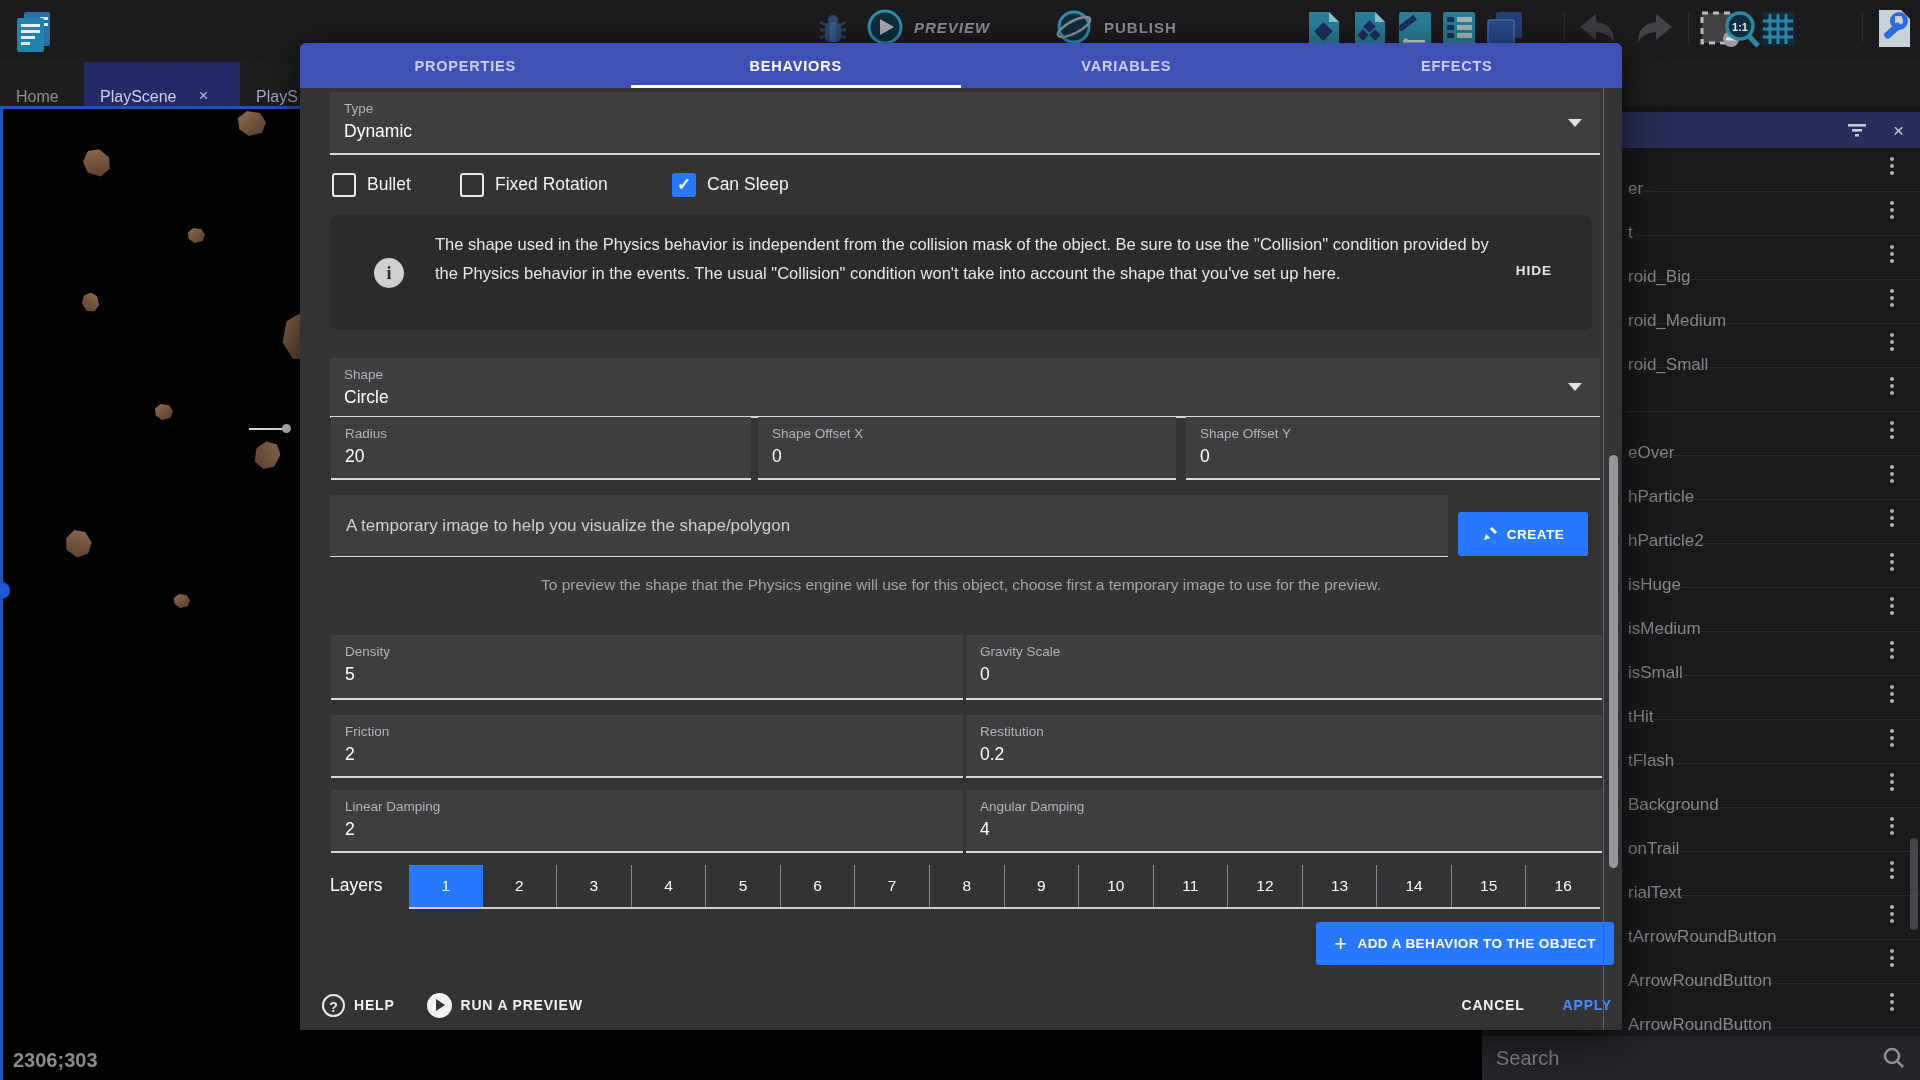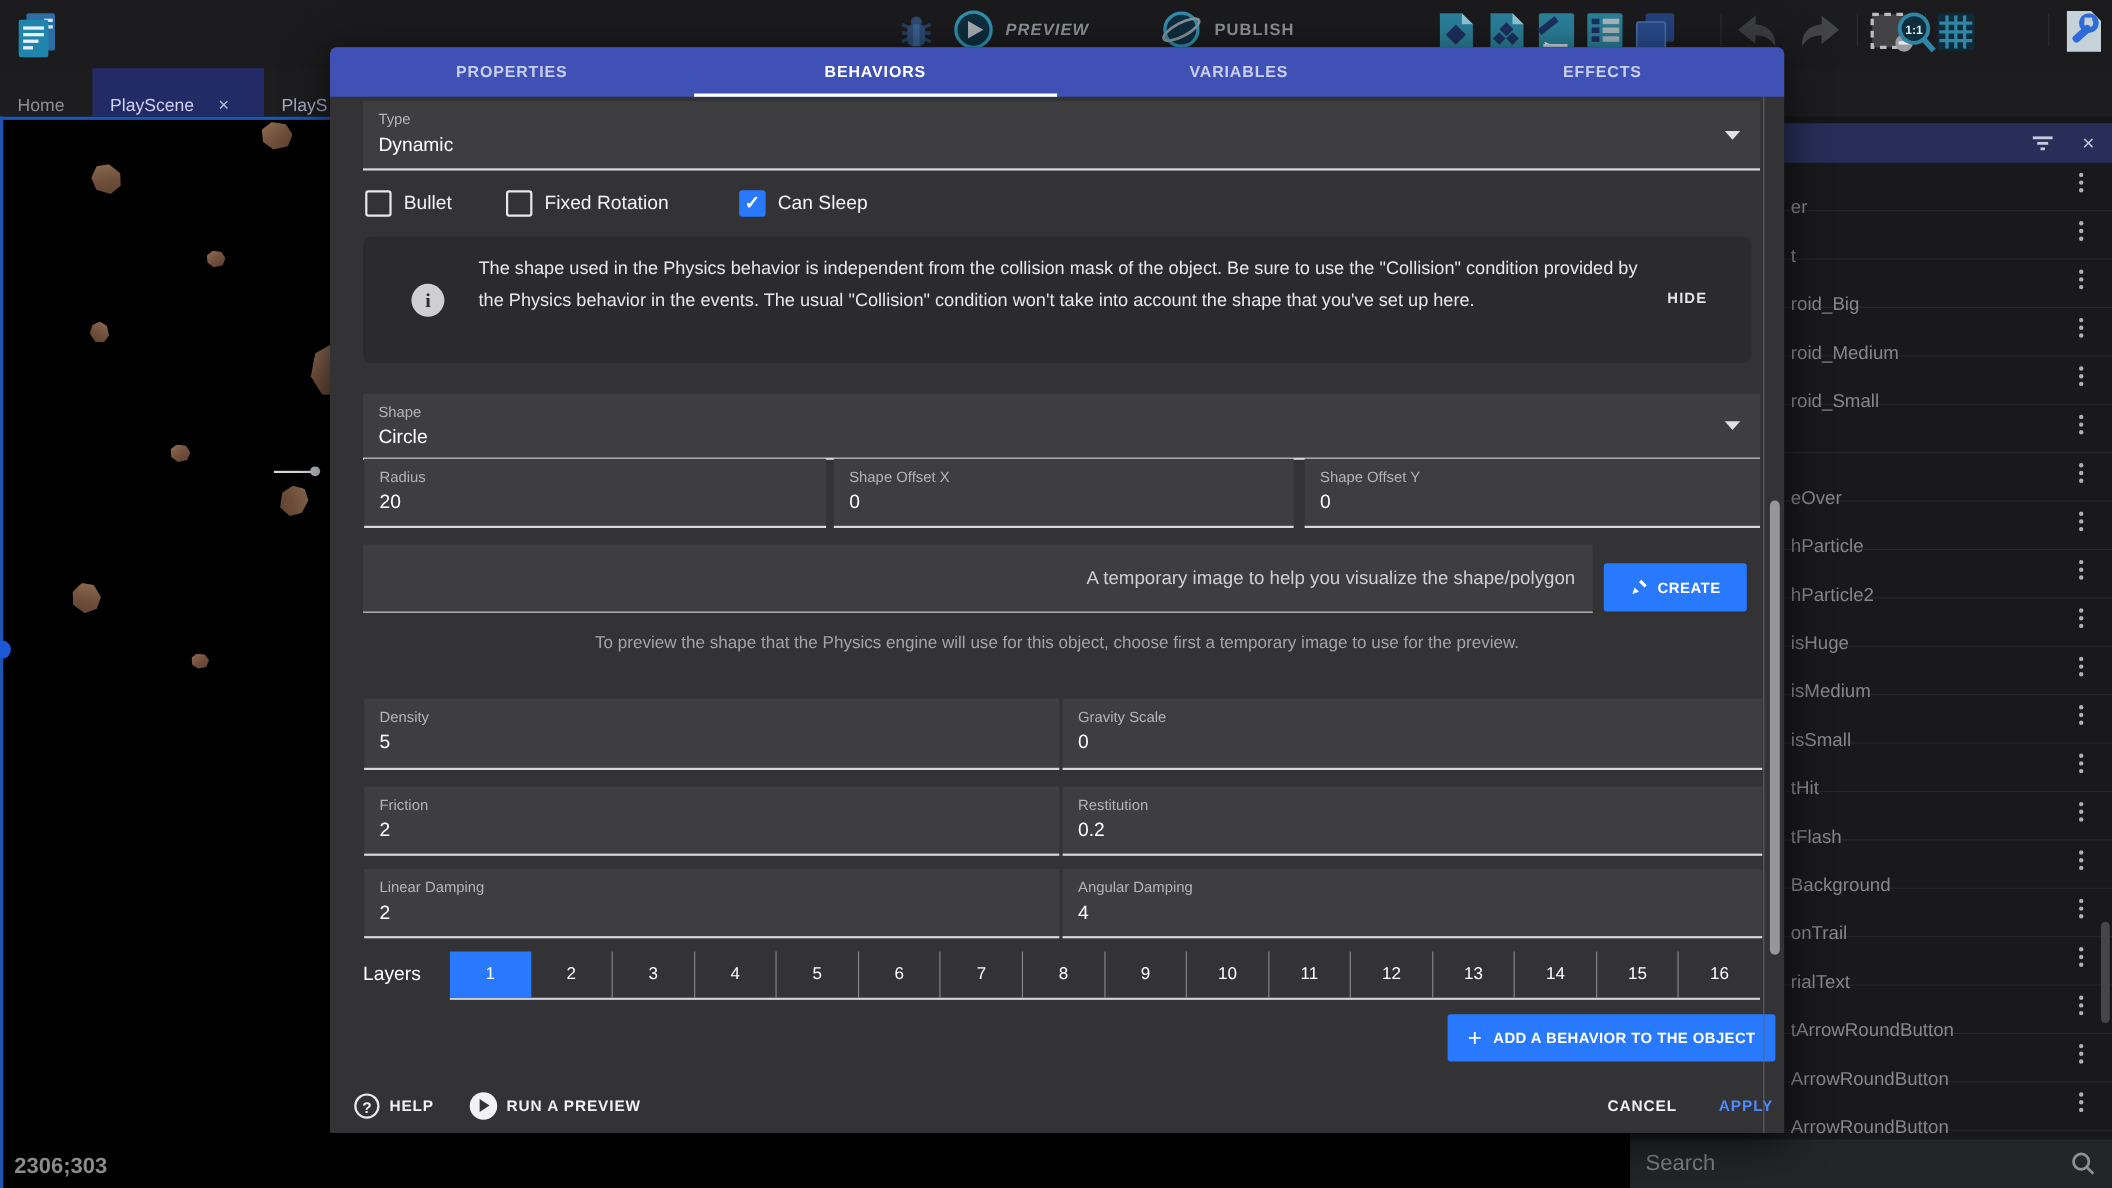--- a/index.html
+++ b/index.html
@@ -73,21 +73,21 @@
   .info-icon { position:absolute; left:44px; top:43px; width:30px; height:30px; border-radius:50%;
     background:#cfcfd1; color:#2c2c2e; font-weight:bold; font-size:18px; text-align:center; line-height:30px;
     font-family:"Liberation Serif", serif; }
   .info-text { position:absolute; left:105px; top:15px; width:1070px; color:#e8e8ea; font-size:16.5px;
     line-height:28.5px; }
   .hide-btn { position:absolute; right:40px; top:48px; color:#e4e4e6; font-size:13.5px; font-weight:bold;
     letter-spacing:1px; }
 
   .temp-input { position:absolute; left:30px; top:452px; width:1118px; height:62px; background:#3e3e41;
     border:none; border-bottom:1.5px solid #d8d8da; color:#d0d0d2; font-size:17px; padding:0 16px;
-    font-family:"Liberation Sans", sans-serif; outline:none;text-align:right; }
+    font-family:"Liberation Sans", sans-serif; outline:none; }
   .temp-input::placeholder { color:#d0d0d2; opacity:1; }
   .create-btn { position:absolute; right:34px; top:469px; width:130px; height:44px; background:#2979ff;
     border-radius:3px; display:flex; align-items:center; justify-content:center; gap:9px;
     color:#fff; font-size:13.5px; font-weight:bold; letter-spacing:.5px; }
   .helper { position:absolute; left:30px; top:533px; width:1262px; text-align:center; color:#a5a5a8;
     font-size:15.5px; }
 
   .layers-row { position:absolute; left:30px; top:822px; width:1270px; height:44px; }
   .layers-label { position:absolute; left:0; top:10px; color:#fff; font-size:17.5px; }
   .layer-cells { position:absolute; left:79px; right:0; top:0; height:44px; display:flex;

